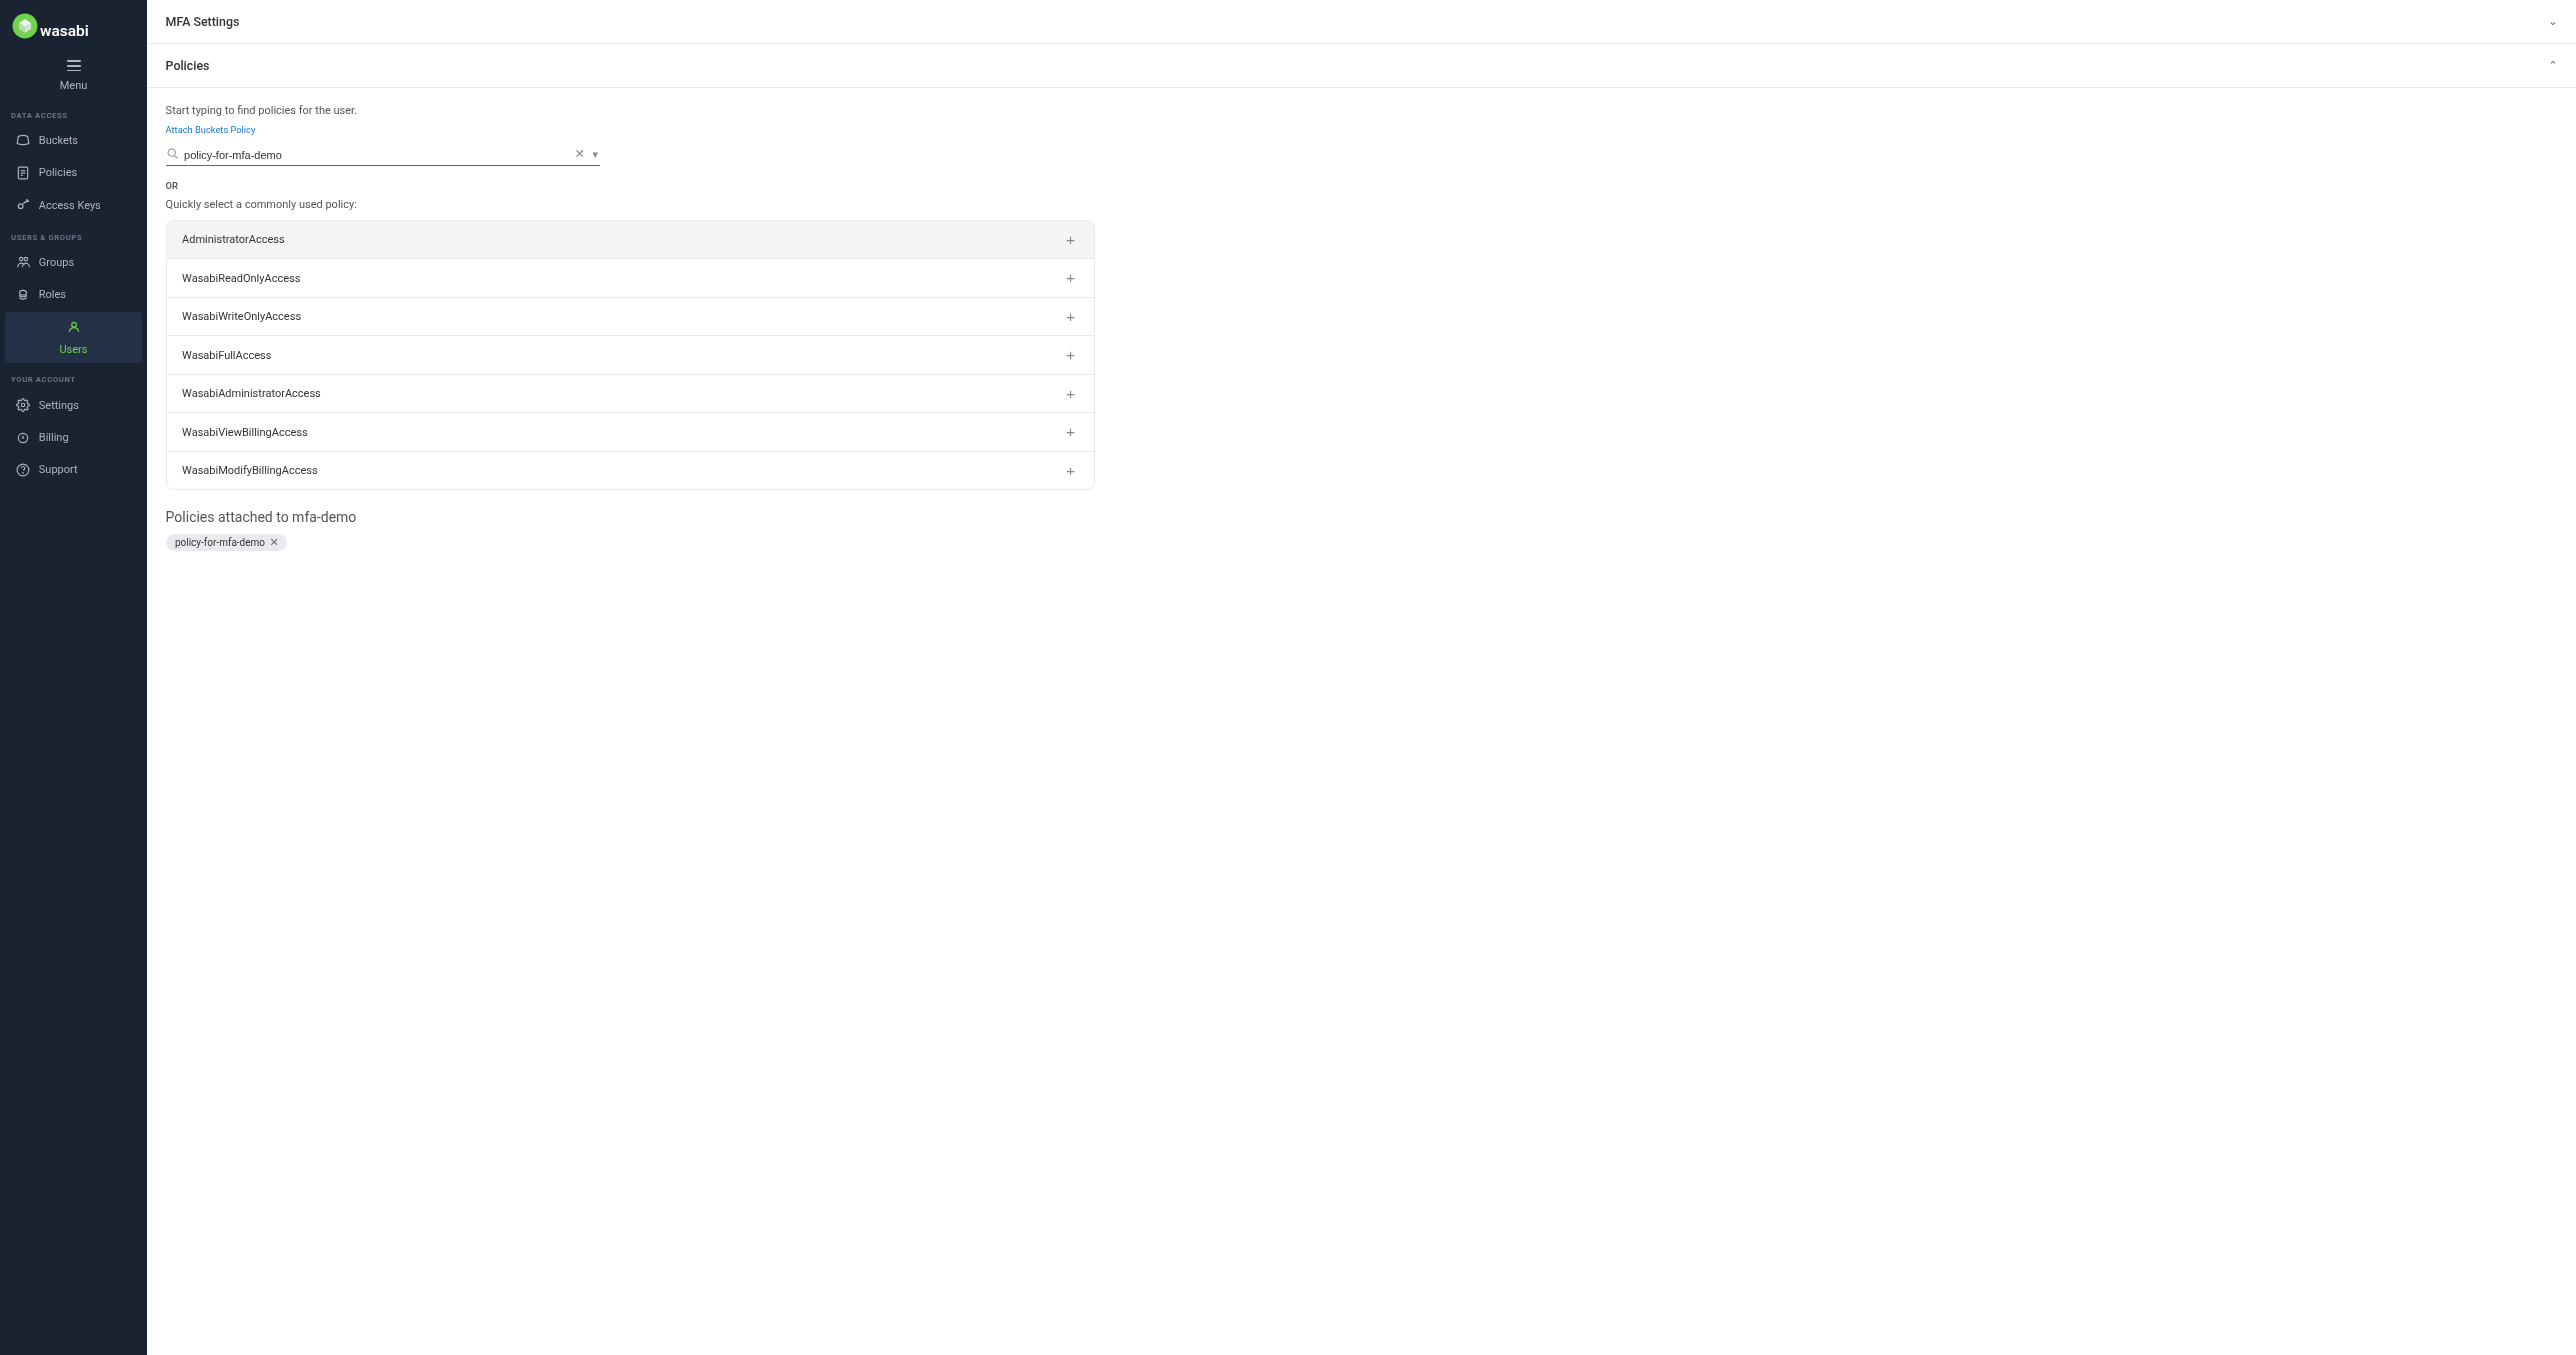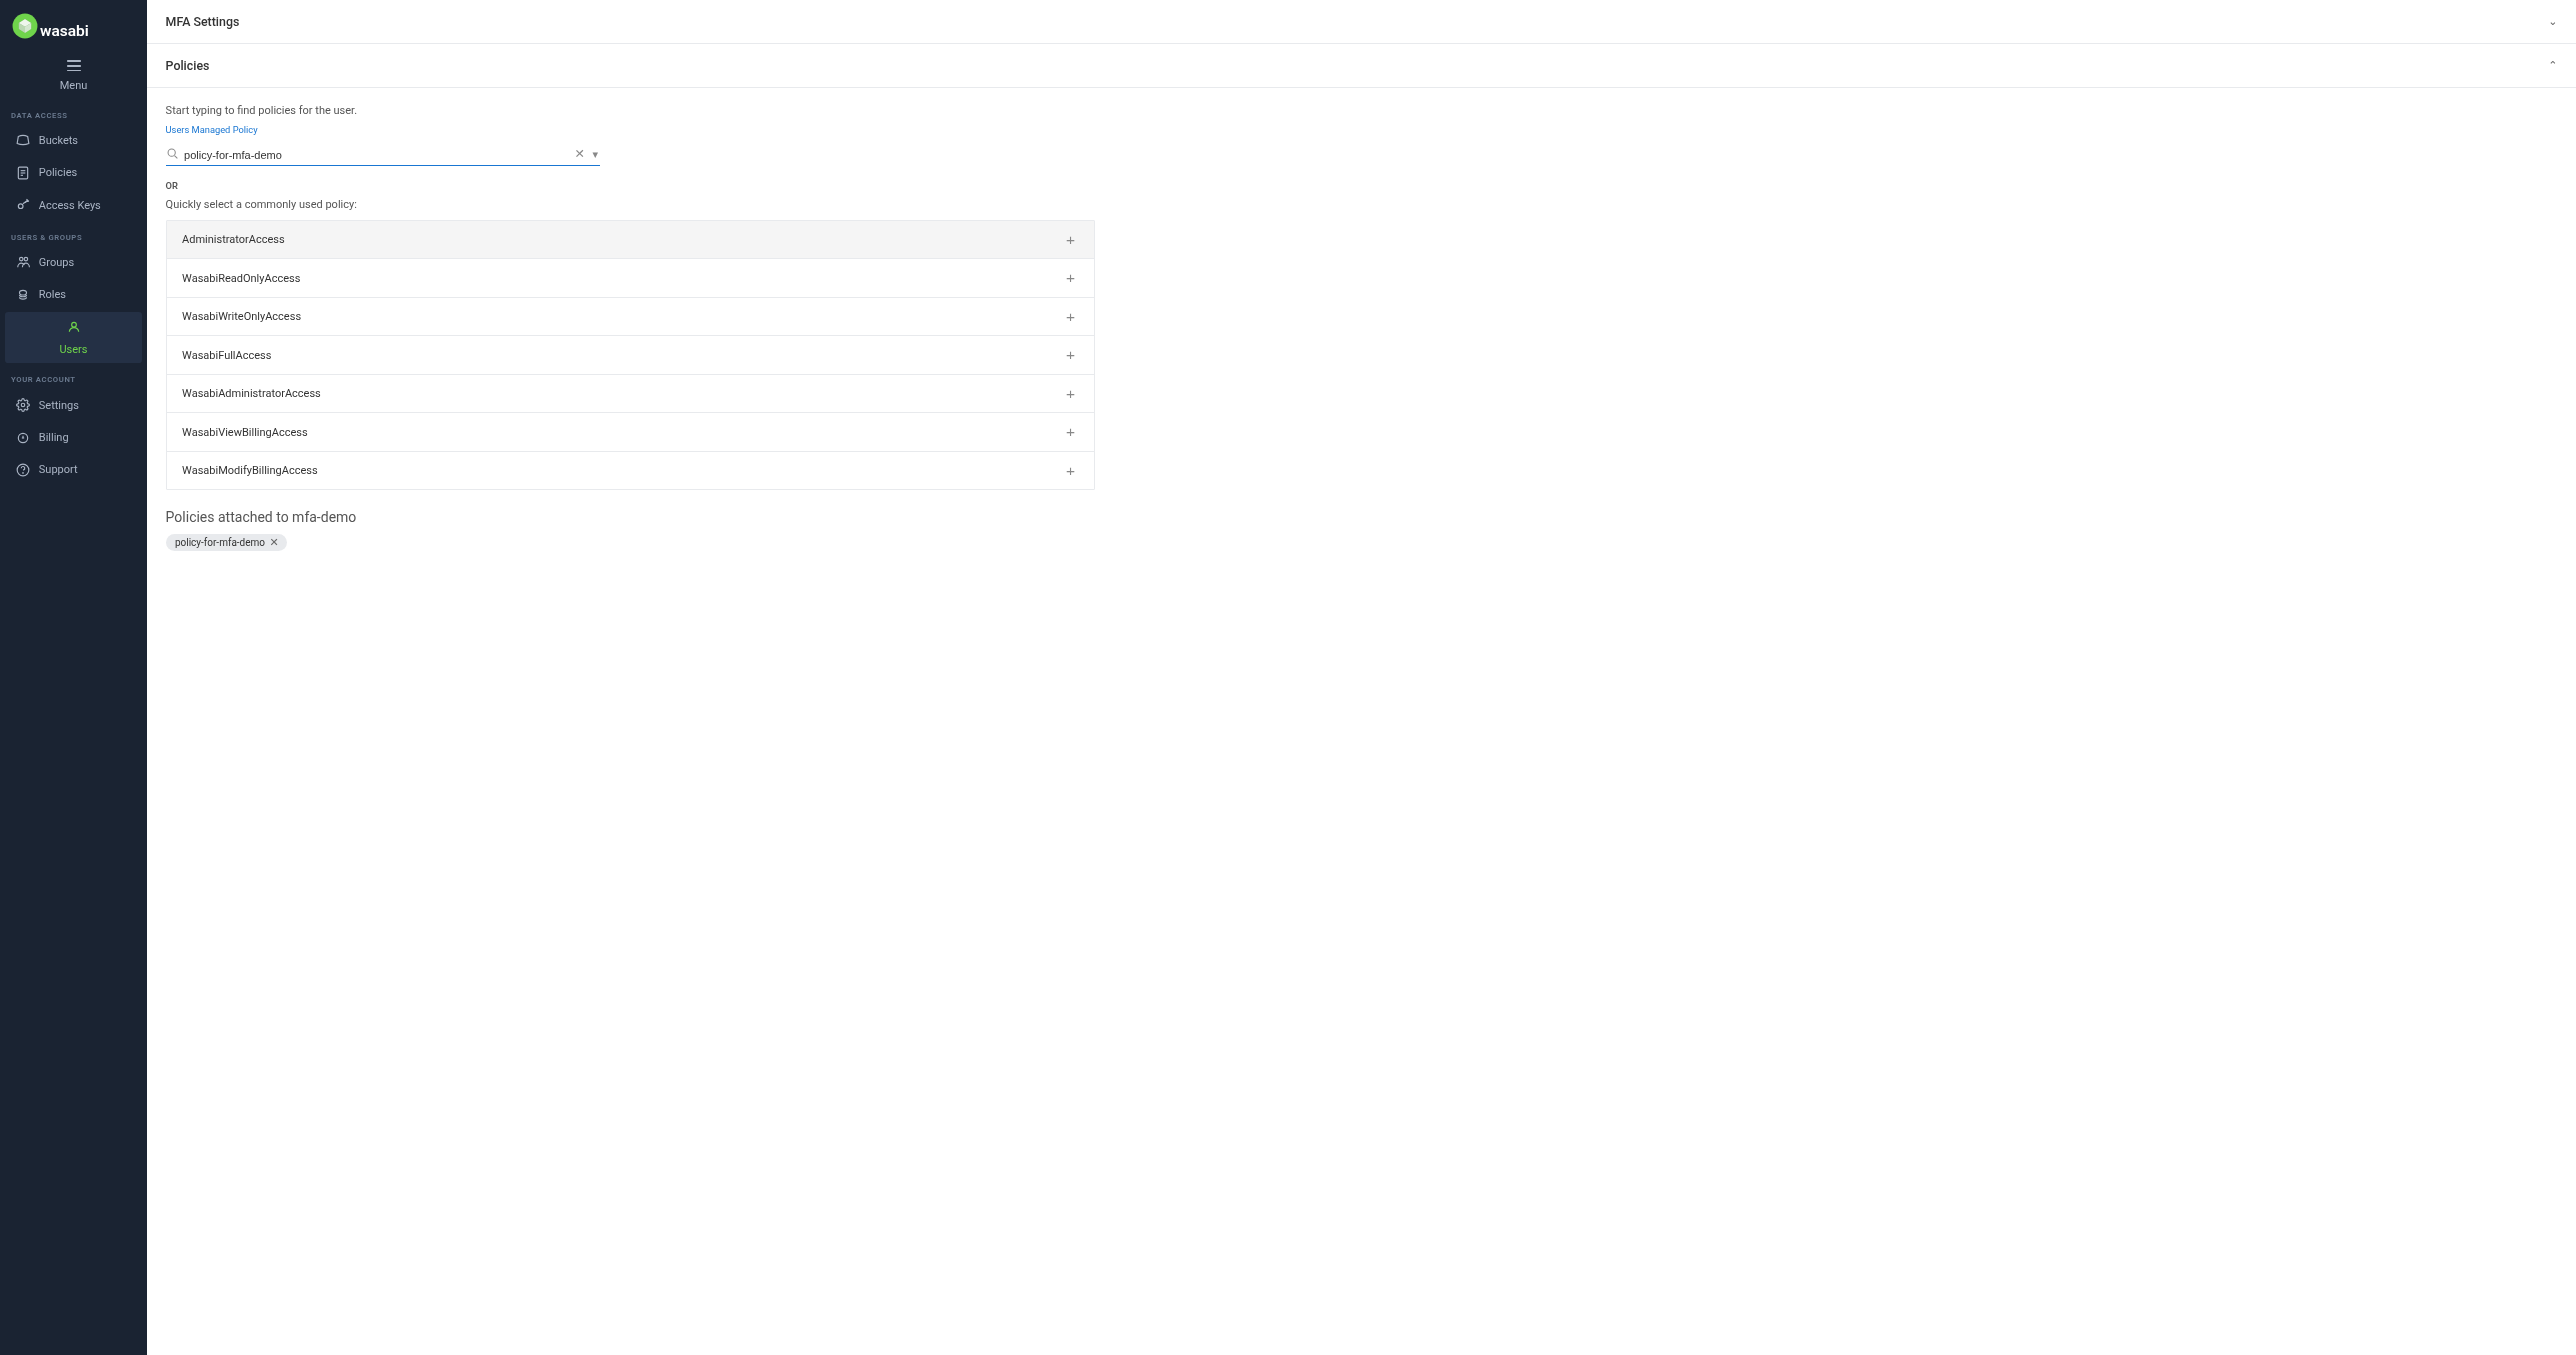--- a/index.html
+++ b/index.html
@@ -194,21 +194,21 @@
     }
     .quick-select-label {
       font-size: 11px;
       color: #555;
       margin-bottom: 9.3px;
     }
 
     
     .policy-list {
       border: 0.8px solid #e8eaed;
-      border-radius: 1px;
+      border-radius: 7px;
       max-width: 929px;
     }
     .policy-row {
       display: flex;
       align-items: center;
       justify-content: space-between;
       padding: 11px 15.5px;
       border-bottom: 0.8px solid #e8eaed;
       cursor: pointer;
       transition: background 0.15s;
@@ -398,21 +398,21 @@
   </div>
 
   <div class="policies-section">
     <div class="policies-header">
       <span class="policies-title">Policies</span>
       <span class="chevron-icon">⌃</span>
     </div>
 
     <div class="policies-content">
       <p class="policies-hint">Start typing to find policies for the user.</p>
-      <a class="attach-link">Users Managed Policy</a>
+      <a class="attach-link">Attach Buckets Policy</a>
 
       
       <div class="search-row">
         <span class="search-icon-wrap">
           <svg width="12.4" height="12.4" viewBox="0 0 24 24" fill="none" stroke="#888" stroke-width="2">
             <circle cx="11" cy="11" r="7"></circle>
             <line x1="16.5" y1="16.5" x2="22" y2="22"></line>
           </svg>
         </span>
         <input type="text" class="search-input" value="policy-for-mfa-demo" style="">

